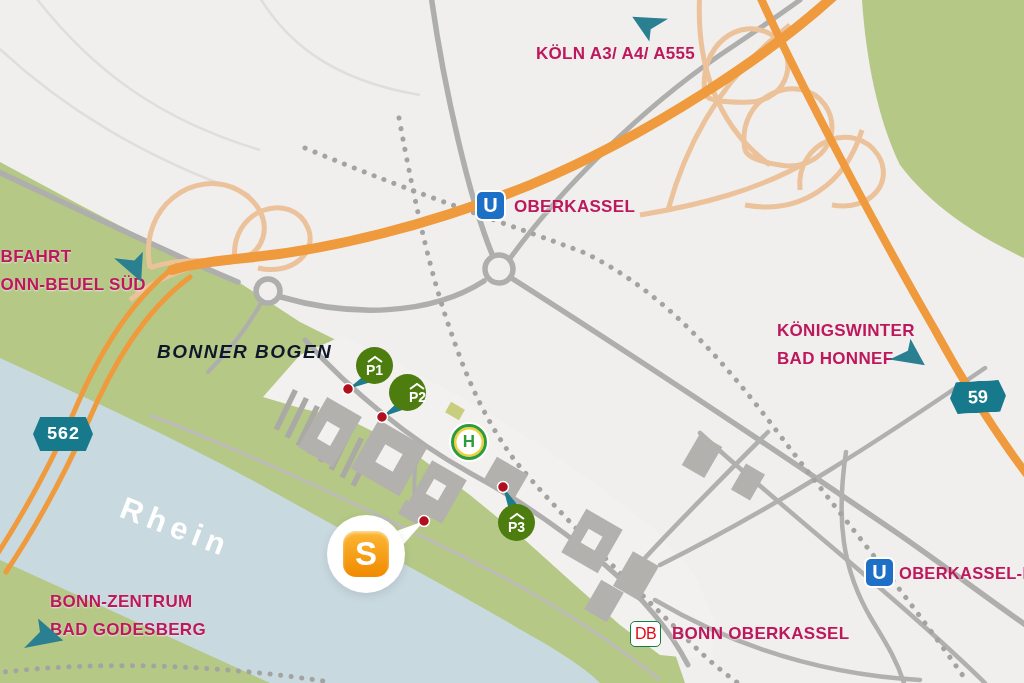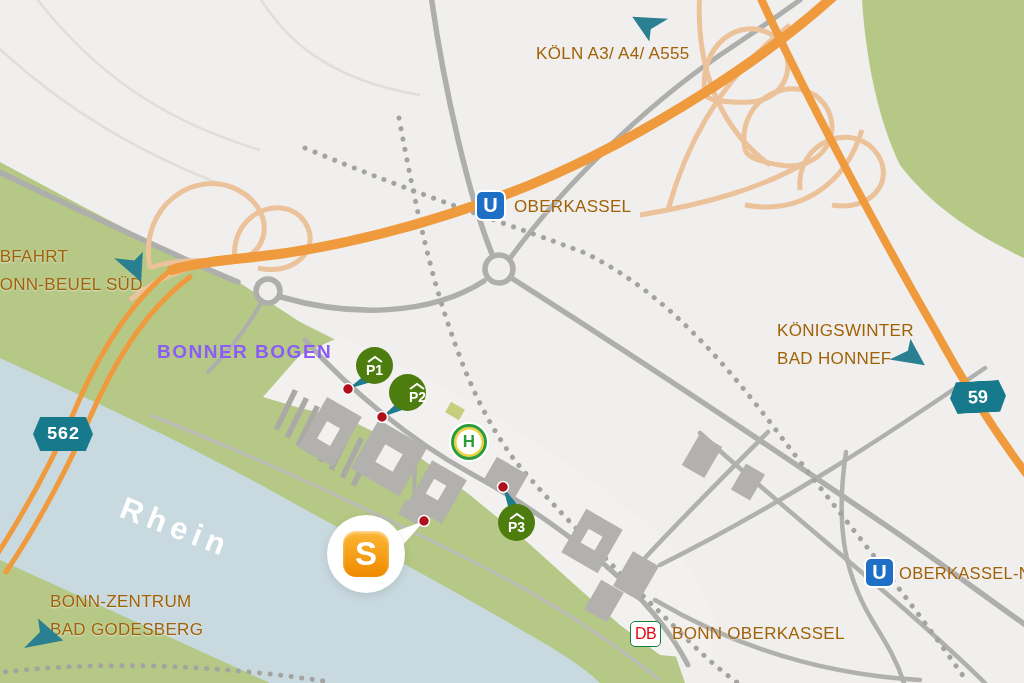--- a/index.html
+++ b/index.html
@@ -1,23 +1,23 @@
 <!DOCTYPE html>
 <html><head>
 <meta charset="utf-8">
 <style>
   html,body{margin:0;padding:0;background:#888;}
   .map{position:relative;width:1024px;height:683px;overflow:hidden;
        font-family:"Liberation Sans",sans-serif;background:#f0efee;}
   .map svg.base{position:absolute;left:0;top:0;}
-  .lbl{position:absolute;font-weight:400;font-size:17px;color:#a16207;white-space:nowrap;
+  .lbl{position:absolute;font-weight:700;font-size:17px;color:#be185d;white-space:nowrap;
        letter-spacing:.3px;text-shadow:0 1px 2px rgba(240,239,238,.8);}
   .lbl .ln{display:block;line-height:28px;}
-  .area-lbl{position:absolute;font-weight:700;font-size:19px;color:#8b5cf6;
-       letter-spacing:1.5px;white-space:nowrap;}
+  .area-lbl{position:absolute;font-weight:700;font-size:19px;color:#0f172a;
+       letter-spacing:1.5px;white-space:nowrap;font-style:italic;}
   .river-lbl{position:absolute;font-weight:600;font-size:31px;color:#ffffff;
        letter-spacing:6px;transform:rotate(21deg);transform-origin:left top;white-space:nowrap;}
   .uicon{position:absolute;width:27px;height:27px;background:#1e70c6;color:#fff;border-radius:5px;
        display:flex;align-items:center;justify-content:center;font-weight:700;font-size:20px;
        box-shadow:0 0 0 2px #fff;}
   .hicon{position:absolute;width:30px;height:30px;border-radius:50%;background:#fff;
        border:3px solid #2e9c3c;box-shadow:inset 0 0 0 2.5px #f1d13b,0 0 0 2px #fff;
        color:#2e9c3c;font-weight:800;font-size:17px;display:flex;align-items:center;justify-content:center;}
   .dbicon{position:absolute;width:31px;height:26px;background:#fff;border:1px solid #15803d;
        border-radius:5px;color:#e30613;font-weight:400;font-size:16px;

